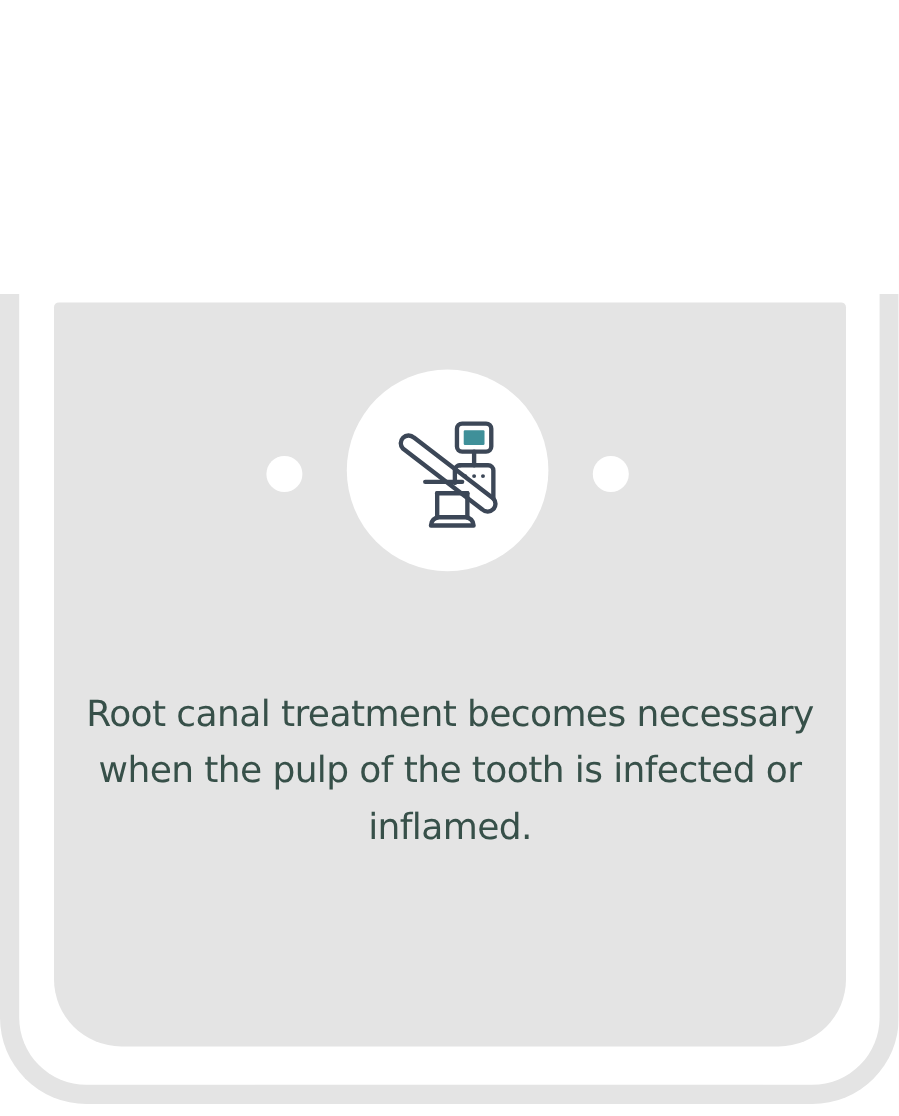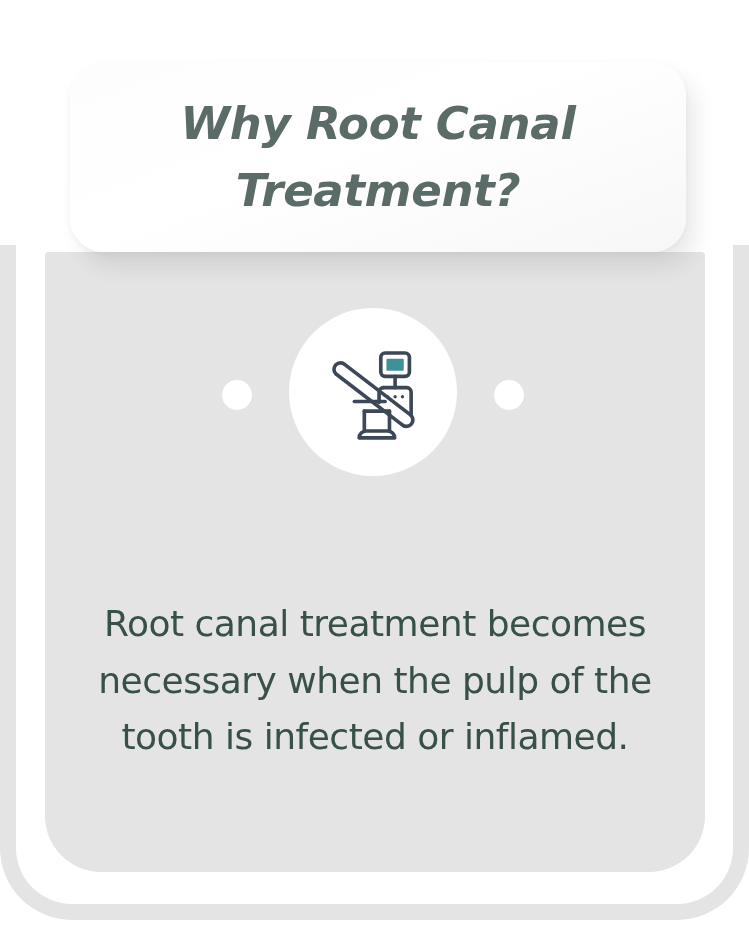--- a/index.html
+++ b/index.html
@@ -109,42 +109,37 @@
   .dot-left  { left: 222px; }
   .dot-right { left: 494px; }
 
   
   .body-text {
     position: absolute;
     left: 70px;
     top: 572px;
     width: 610px;
     font-family: "DejaVu Sans", sans-serif;
-    font-size: 36px;
+    font-size: 30px;
     line-height: 1.57;
     font-weight: normal;
     color: #375049;
     text-align: center;
     letter-spacing: -0.5px;
-    margin-top: 24px;
   }
 </style>
 </head>
 <body>
 
 <div class="stage">
 
   <div class="outer-frame"></div>
 
   <div class="card"></div>
 
-  <div class="title-pill">
-    <div class="title-text">Why Root Canal
-Treatment?</div>
-  </div>
 
   <div class="dot dot-left"></div>
   <div class="dot dot-right"></div>
 
   <div class="icon-circle">
     <svg viewBox="0 0 120 120" fill="none" stroke="#3c4757" stroke-width="4.2" stroke-linecap="round" stroke-linejoin="round">
 
       <rect x="69" y="15" width="33" height="27" rx="5"></rect>
 
       <rect x="75.5" y="21.5" width="20" height="14" rx="1.2" fill="#3f9099" stroke="none"></rect>

